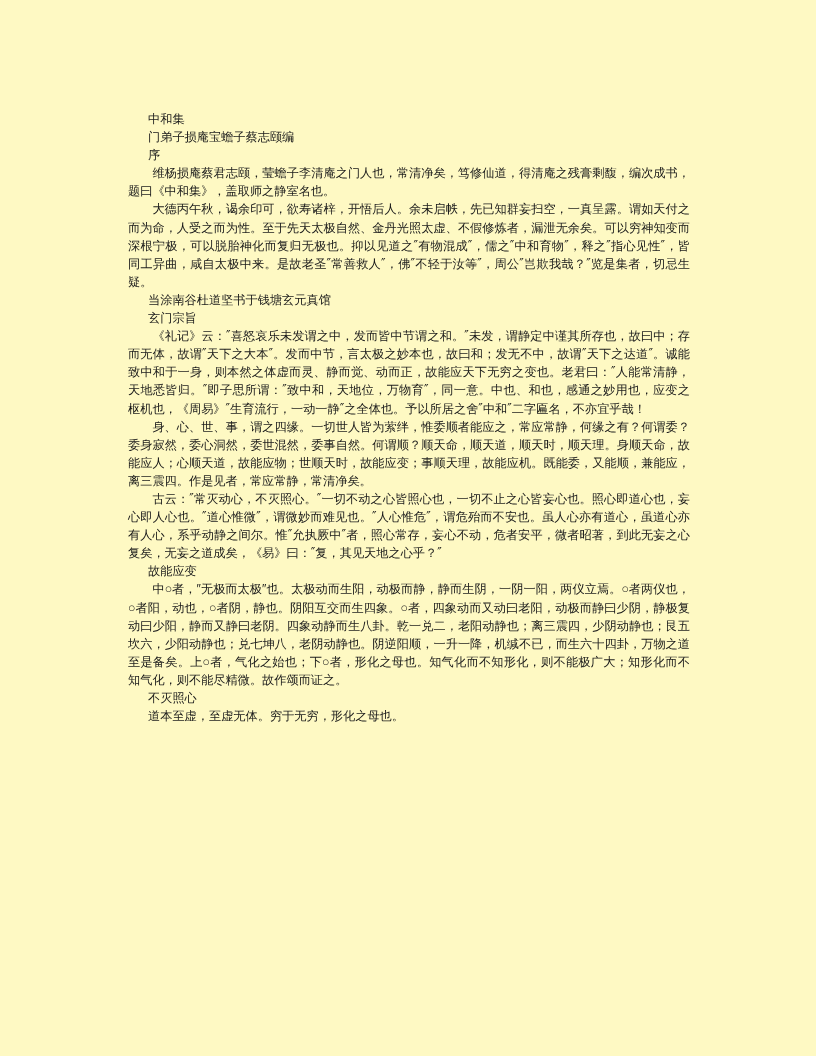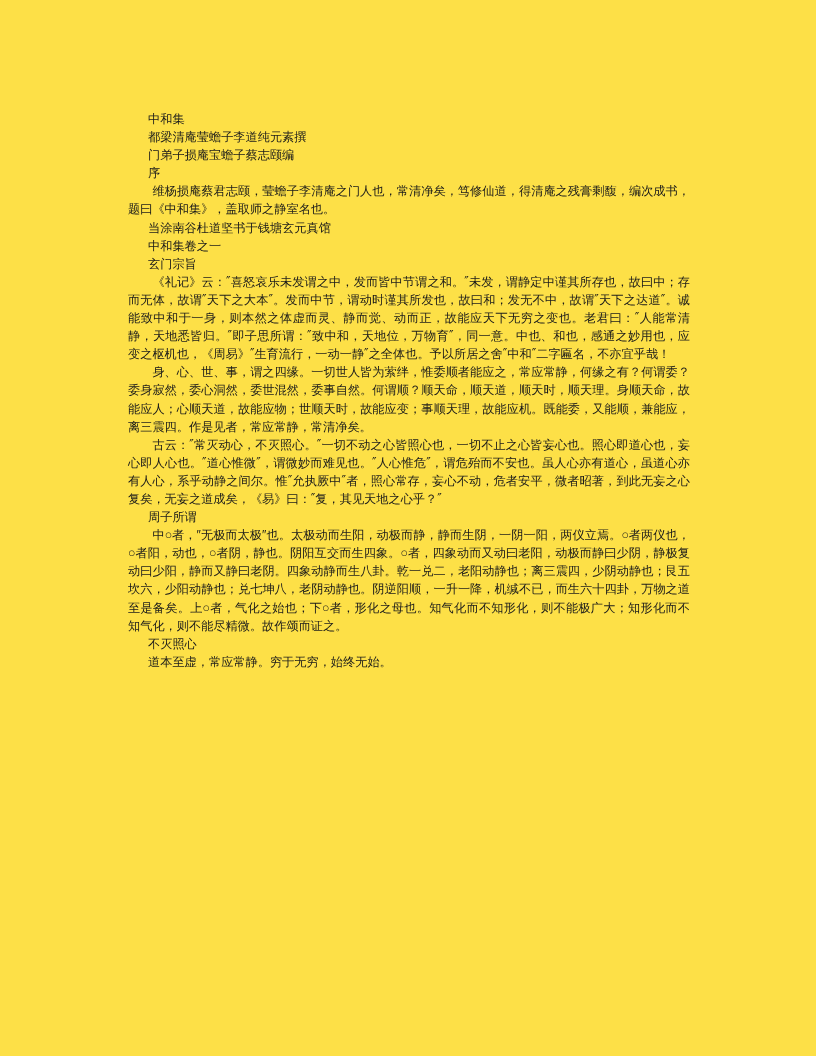--- a/index.html
+++ b/index.html
@@ -14,21 +14,21 @@
     overflow: hidden;
     font-family: "DejaVu Serif", "Liberation Serif", serif;
     color: #1a1a1a;
   }
   .page {
     position: absolute;
     left: 0;
     top: 0;
     width: 816px;
     height: 1056px;
-    background: #fde047;
+    background: #fef9c3;
   }
   .text-body {
     position: absolute;
     left: 128px;
     top: 110px;
     width: 562px;
   }
   .ln {
     font-size: 12.2px;
     line-height: 18.1px;
@@ -56,35 +56,34 @@
     font-family: Liberation Sans, sans-serif;
   }
 </style>
 </head>
 <body>
 
 <div class="page">
   <div class="text-body">
 
     <p class="ln short indent1">中和集</p>
-    <p class="ln short indent1">都梁清庵莹蟾子李道纯元素撰</p>
     <p class="ln short indent1">门弟子损庵宝蟾子蔡志颐编</p>
     <p class="ln short indent1">序</p>
 
     <p class="ln indent">维杨损庵蔡君志颐，莹蟾子李清庵之门人也，常清净矣，笃修仙道，得清庵之残膏剩馥，编次成书，题曰《中和集》，盖取师之静室名也。</p>
+    <p class="ln indent">大德丙午秋，谒余印可，欲寿诸梓，开悟后人。余未启帙，先已知群妄扫空，一真呈露。谓如天付之而为命，人受之而为性。至于先天太极自然、金丹光照太虚、不假修炼者，漏泄无余矣。可以穷神知变而深根宁极，可以脱胎神化而复归无极也。抑以见道之″有物混成″，儒之″中和育物″，释之″指心见性″，皆同工异曲，咸自太极中来。是故老圣″常善救人″，佛″不轻于汝等″，周公″岂欺我哉？″览是集者，切忌生疑。</p>
 
     <p class="ln short indent1">当涂南谷杜道坚书于钱塘玄元真馆</p>
-    <p class="ln short indent1">中和集卷之一</p>
     <p class="ln short indent1">玄门宗旨</p>
 
-    <p class="ln indent">《礼记》云：″喜怒哀乐未发谓之中，发而皆中节谓之和。″未发，谓静定中谨其所存也，故曰中；存而无体，故谓″天下之大本″。发而中节，谓动时谨其所发也，故曰和；发无不中，故谓″天下之达道″。诚能致中和于一身，则本然之体虚而灵、静而觉、动而正，故能应天下无穷之变也。老君曰：″人能常清静，天地悉皆归。″即子思所谓：″致中和，天地位，万物育″，同一意。中也、和也，感通之妙用也，应变之枢机也，《周易》″生育流行，一动一静″之全体也。予以所居之舍″中和″二字匾名，不亦宜乎哉！</p>
+    <p class="ln indent">《礼记》云：″喜怒哀乐未发谓之中，发而皆中节谓之和。″未发，谓静定中谨其所存也，故曰中；存而无体，故谓″天下之大本″。发而中节，言太极之妙本也，故曰和；发无不中，故谓″天下之达道″。诚能致中和于一身，则本然之体虚而灵、静而觉、动而正，故能应天下无穷之变也。老君曰：″人能常清静，天地悉皆归。″即子思所谓：″致中和，天地位，万物育″，同一意。中也、和也，感通之妙用也，应变之枢机也，《周易》″生育流行，一动一静″之全体也。予以所居之舍″中和″二字匾名，不亦宜乎哉！</p>
     <p class="ln indent">身、心、世、事，谓之四缘。一切世人皆为萦绊，惟委顺者能应之，常应常静，何缘之有？何谓委？委身寂然，委心洞然，委世混然，委事自然。何谓顺？顺天命，顺天道，顺天时，顺天理。身顺天命，故能应人；心顺天道，故能应物；世顺天时，故能应变；事顺天理，故能应机。既能委，又能顺，兼能应，离三震四。作是见者，常应常静，常清净矣。</p>
     <p class="ln indent">古云：″常灭动心，不灭照心。″一切不动之心皆照心也，一切不止之心皆妄心也。照心即道心也，妄心即人心也。″道心惟微″，谓微妙而难见也。″人心惟危″，谓危殆而不安也。虽人心亦有道心，虽道心亦有人心，系乎动静之间尔。惟″允执厥中″者，照心常存，妄心不动，危者安平，微者昭著，到此无妄之心复矣，无妄之道成矣，《易》曰：″复，其见天地之心乎？″</p>
 
-    <p class="ln short indent1">周子所谓</p>
+    <p class="ln short indent1">故能应变</p>
 
     <p class="ln indent circ">中○者，″无极而太极″也。太极动而生阳，动极而静，静而生阴，一阴一阳，两仪立焉。○者两仪也，○者阳，动也，○者阴，静也。阴阳互交而生四象。○者，四象动而又动曰老阳，动极而静曰少阴，静极复动曰少阳，静而又静曰老阴。四象动静而生八卦。乾一兑二，老阳动静也；离三震四，少阴动静也；艮五坎六，少阳动静也；兑七坤八，老阴动静也。阴逆阳顺，一升一降，机缄不已，而生六十四卦，万物之道至是备矣。上○者，气化之始也；下○者，形化之母也。知气化而不知形化，则不能极广大；知形化而不知气化，则不能尽精微。故作颂而证之。</p>
 
     <p class="ln short indent1">不灭照心</p>
-    <p class="ln short indent1">道本至虚，常应常静。穷于无穷，始终无始。</p>
+    <p class="ln short indent1">道本至虚，至虚无体。穷于无穷，形化之母也。</p>
 
   </div>
 </div>
 
 </body></html>

